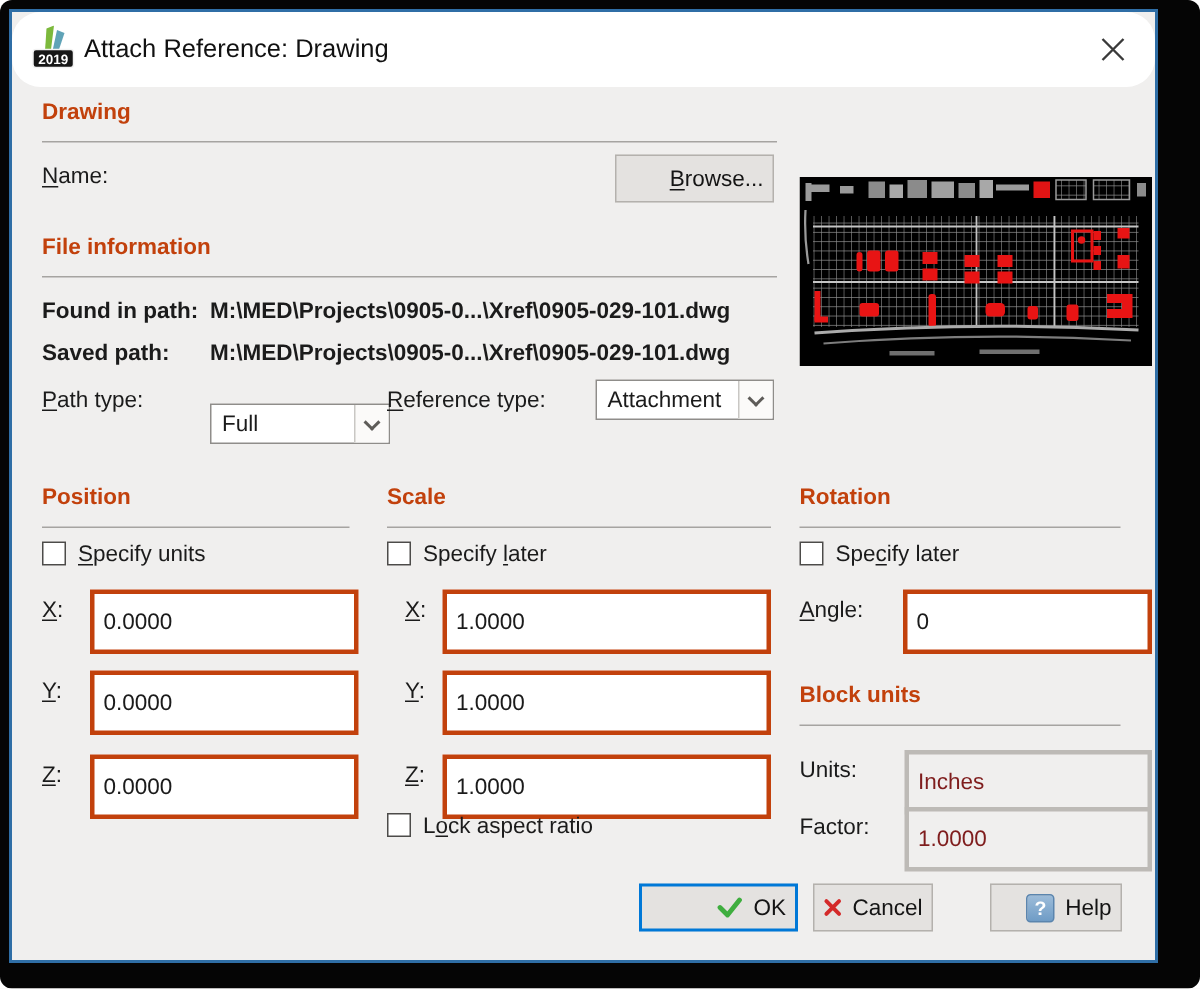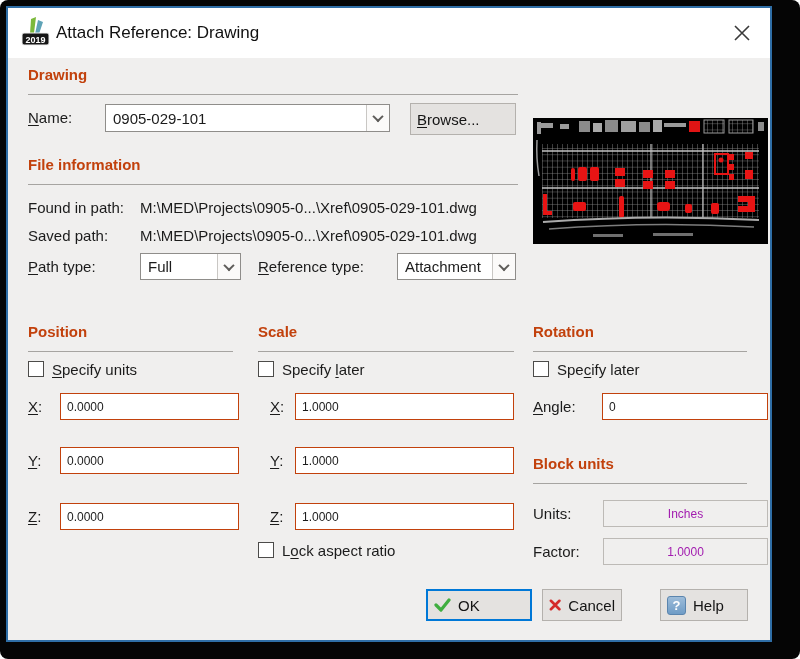--- a/index.html
+++ b/index.html
@@ -1,37 +1,37 @@
 <!DOCTYPE html>
 <html style="--dialog_border: #2f6ea6; --ok_border: #0078d7; --check_green: #3fae3f; --cancel_red: #d42a2a; --help_blue: #7ca6ce;"><head>
 <meta charset="utf-8">
 <style>
   html,body{margin:0;padding:0;background:#fff;}
   *{box-sizing:border-box;}
   .stage{position:relative;width:800px;height:659px;background:#050505;border-radius:8px;overflow:hidden;
          font-family:"Liberation Sans",sans-serif;color:#1b1b1b;}
   .dialog{position:absolute;left:6px;top:6px;width:766px;height:636px;
           background:#f0efee;border:2px solid var(--dialog_border,#2f6ea6);}
-  .titlebar{position:absolute;left:0;top:0;width:762px;height:50px;background:#ffffff;}
+  .titlebar{position:absolute;left:0;top:0;width:762px;height:50px;background:#ffffff;border-radius:19px;}
   .apptitle{position:absolute;left:48px;top:0;height:50px;line-height:50px;font-size:17px;color:#111;}
   .appicon{position:absolute;left:13px;top:9px;width:30px;height:32px;}
   .closebtn{position:absolute;right:16px;top:13px;width:24px;height:24px;display:flex;align-items:center;justify-content:center;cursor:default;}
   .hdr{position:absolute;font-size:15px;font-weight:bold;color:#c2410c;white-space:nowrap;}
   .rule{position:absolute;height:1px;background:#a6a4a1;}
   .lbl{position:absolute;font-size:15px;height:27px;line-height:27px;white-space:nowrap;}
-  .val{position:absolute;font-size:15px;height:22px;line-height:22px;white-space:nowrap;}
+  .val{position:absolute;font-size:15px;height:22px;line-height:22px;white-space:nowrap;font-weight:bold;}
   u{text-underline-offset:2px;}
-  .field{position:absolute;height:27px;border:1px solid #c2410c;background:#fff;font-family:"Liberation Sans",sans-serif;
-         font-size:12px;color:#1b1b1b;padding:0 6px;outline:none;}
-  .field:disabled{background:#f0efee;border-color:#bdbab6;color:#a21caf;text-align:center;}
+  .field{position:absolute;height:43px;border:3px solid #c2410c;background:#fff;font-family:"Liberation Sans",sans-serif;
+         font-size:15px;color:#1b1b1b;padding:0 6px;outline:none;}
+  .field:disabled{background:#f0efee;border-color:#bdbab6;color:#7f1d1d;}
   .combo{position:absolute;height:28px;border:1px solid #8f8d8a;background:#fff;display:flex;align-items:center;}
   .combo-text{flex:1;font-size:15px;padding-left:7px;white-space:nowrap;overflow:hidden;}
   .combo-btn{width:23px;height:100%;border-left:1px solid #c9c7c4;background:#fbfaf9;display:flex;align-items:center;justify-content:center;}
   .chev{width:8px;height:8px;border-right:2px solid #5e5c59;border-bottom:2px solid #5e5c59;transform:rotate(45deg) translate(-1px,-1px);}
-  .btn{position:absolute;height:32px;background:#e4e2e0;border:1px solid #b4b1ad;display:flex;align-items:center;justify-content:flex-start;
+  .btn{position:absolute;height:32px;background:#e4e2e0;border:1px solid #b4b1ad;display:flex;align-items:center;justify-content:flex-end;
        gap:7px;font-size:15px;color:#141414;}
   .btn.default{border:2px solid var(--ok_border,#0078d7);}
   .cbrow{position:absolute;display:flex;align-items:center;gap:8px;height:18px;}
   .cb{width:16px;height:16px;background:#fff;border:1px solid #4c4b49;flex:none;}
   .cbl{font-size:15px;white-space:nowrap;}
   .preview{position:absolute;left:525px;top:110px;width:235px;height:126px;}
   .helpq{width:19px;height:19px;border:1px solid #5b85ae;border-radius:3px;
          background:linear-gradient(#9dbcd9,#6f9cc6);color:#fff;font-weight:bold;font-size:13px;
          display:flex;align-items:center;justify-content:center;}
 </style>
@@ -53,26 +53,20 @@
         <svg width="20" height="20" viewBox="0 0 20 20">
             <path d="M3 3 L17 17 M17 3 L3 17" stroke="#3a3a3a" stroke-width="1.6"></path>
           </svg>
       </span>
     </div>
 
     <span class="hdr" style="left:20px;top:58px">Drawing</span>
     <div class="rule" style="left:20px;top:86px;width:490px"></div>
 
     <span class="lbl" style="left:20px;top:96px"><span></span><u>N</u><span>ame:</span></span>
-    <div class="combo" style="left:97px;top:96px;width:285px">
-      <span class="combo-text">0905-029-101</span>
-      <span class="combo-btn">
-          <i class="chev"></i>
-        </span>
-    </div>
     <button class="btn" style="left:402px;top:95px;width:106px">
       <span><span></span><u>B</u><span>rowse...</span></span>
     </button>
 
     <svg class="preview" viewBox="0 0 235 126">
       <defs>
         <pattern id="grid" width="5" height="6.2" patternUnits="userSpaceOnUse">
           <path d="M5 0 V6.2 M0 6.2 H5" stroke="#8f8f8f" stroke-width="0.8" fill="none"></path>
         </pattern>
       </defs>
@@ -132,21 +126,21 @@
 
     <span class="hdr" style="left:20px;top:148px">File information</span>
     <div class="rule" style="left:20px;top:176px;width:490px"></div>
 
     <span class="val" style="left:20px;top:189px">Found in path:</span>
     <span class="val" style="left:132px;top:189px">M:\MED\Projects\0905-0...\Xref\0905-029-101.dwg</span>
     <span class="val" style="left:20px;top:217px">Saved path:</span>
     <span class="val" style="left:132px;top:217px">M:\MED\Projects\0905-0...\Xref\0905-029-101.dwg</span>
 
     <span class="lbl" style="left:20px;top:245px"><span></span><u>P</u><span>ath type:</span></span>
-    <div class="combo" style="left:132px;top:245px;width:101px;height:27px">
+    <div class="combo" style="left:132px;top:261px;width:120px;height:27px">
       <span class="combo-text">Full</span>
       <span class="combo-btn">
           <i class="chev"></i>
         </span>
     </div>
     <span class="lbl" style="left:250px;top:245px"><span></span><u>R</u><span>eference type:</span></span>
     <div class="combo" style="left:389px;top:245px;width:119px;height:27px">
       <span class="combo-text">Attachment</span>
       <span class="combo-btn">
           <i class="chev"></i>

